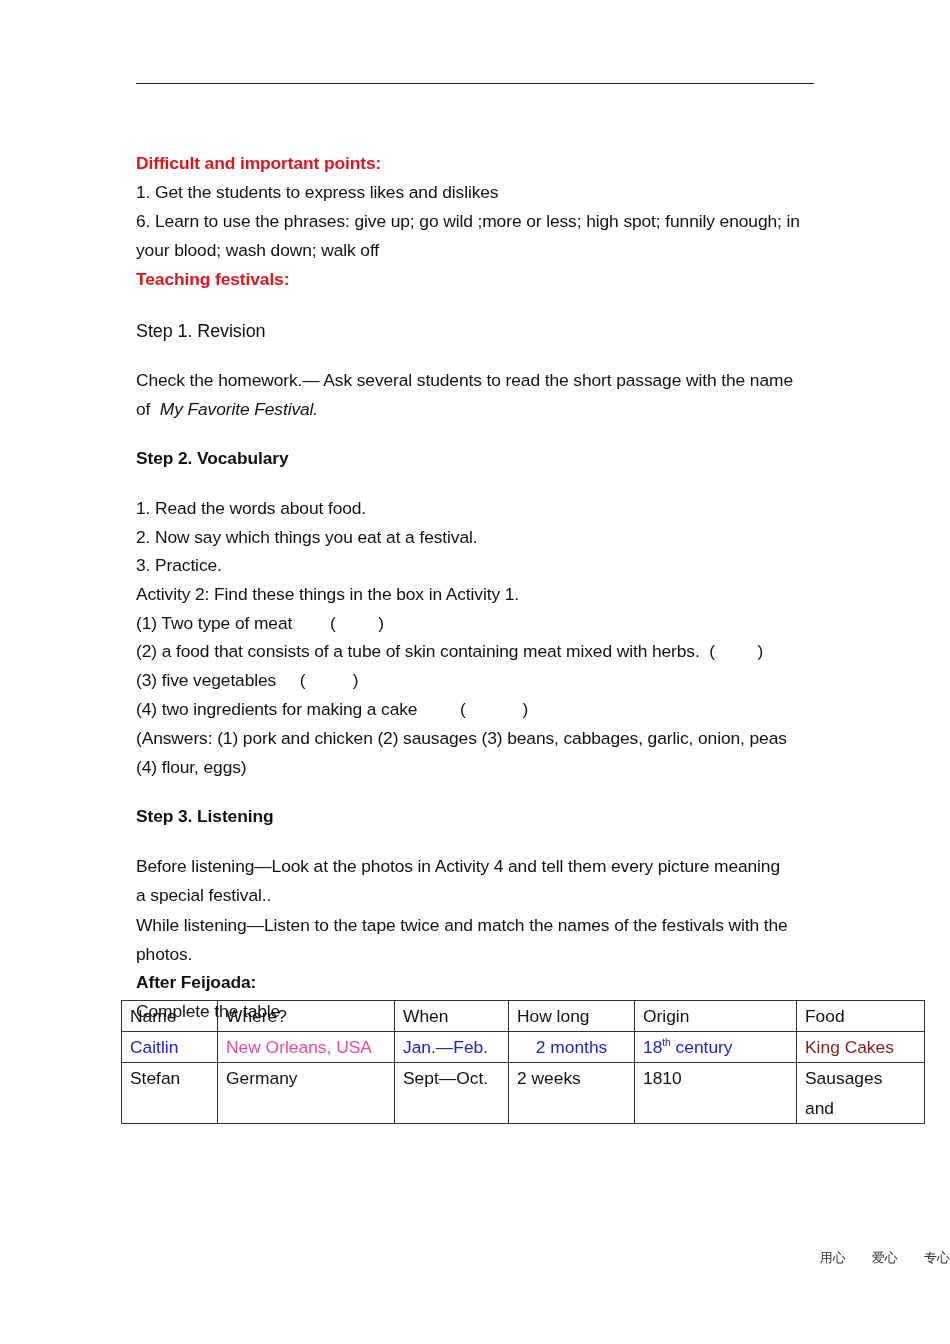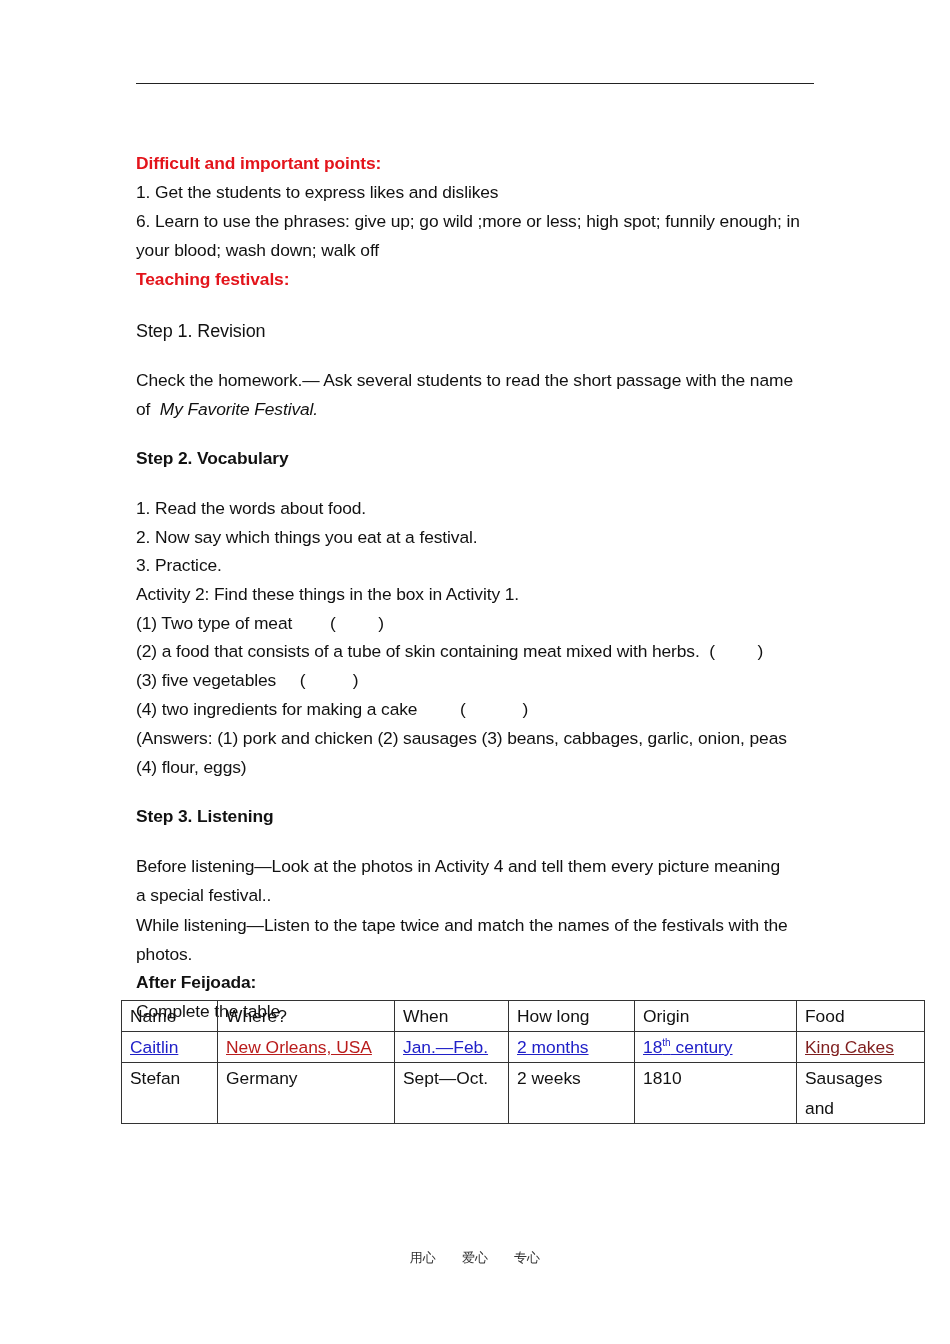--- a/index.html
+++ b/index.html
@@ -7,23 +7,23 @@
          font-family: "Liberation Sans", "DejaVu Sans", sans-serif; color: #111; }
   .rule { position: absolute; left: 136px; top: 83px; width: 678px; height: 0; border-top: 1.5px solid #222; }
   .line { position: absolute; left: 136px; font-size: 17.4px; line-height: 20px; white-space: nowrap; letter-spacing: -0.1px; margin-top: 28px; }
   .red { color: #e3141b; font-weight: bold; }
   .bold { font-weight: bold; }
   .arial { font-family: "Liberation Sans", sans-serif; font-size: 18px; }
   .ital { font-style: italic; }
   table.fest { position: absolute; left: 121px; top: 1000px; border-collapse: collapse;
                font-size: 17.4px; padding-left: 48px; }
   table.fest td { border: 1px solid #333; vertical-align: top; padding: 0 8px; line-height: 30px; height: 29px; }
-  .blue td { color: #2020c8; text-decoration: underline; }
+  .blue td { color: #2020c8; }
   sup { font-size: 10px; line-height: 0; vertical-align: 7px; }
-  .footer { position: absolute; top: 1249px; left: 0; width: 950px; text-align: center;
+  .footer { position: absolute; top: 1249px; left: 0; width: 950px; text-align: right;
             font-family: "DejaVu Sans", sans-serif; font-size: 13px; color: #333; word-spacing: 22px; }
 </style>
 </head>
 <body>
 
 <div class="rule"></div>
 
 <div class="line red" style="top:125px">Difficult and important points:</div>
 <div class="line" style="top:154px">1. Get the students to express likes and dislikes</div>
 <div class="line" style="top:183px">6. Learn to use the phrases: give up; go wild ;more or less; high spot; funnily enough; in</div>
@@ -67,23 +67,23 @@
       <tr>
     <td>Name</td>
     <td>Where?</td>
     <td>When</td>
     <td>How long</td>
     <td>Origin</td>
     <td>Food</td>
   </tr>
   <tr class="blue">
     <td style="color: rgb(32, 32, 200);">Caitlin</td>
-    <td style="color: #b91c1c;">New Orleans, USA</td>
+    <td style="color: #ec4899;">New Orleans, USA</td>
     <td style="color: rgb(32, 32, 200);">Jan.—Feb.</td>
-    <td style="color: rgb(32, 32, 200);">2 months</td>
+    <td style="color: rgb(32, 32, 200); text-align: center;">2 months</td>
     <td style="color: rgb(32, 32, 200);"><span>18</span><sup>th</sup><span style="white-space:pre"> century</span></td>
     <td style="color: #7f1d1d;">King Cakes</td>
   </tr>
   <tr>
     <td>Stefan</td>
     <td>Germany</td>
     <td>Sept—Oct.</td>
     <td>2 weeks</td>
     <td>1810</td>
     <td>Sausages and</td>

